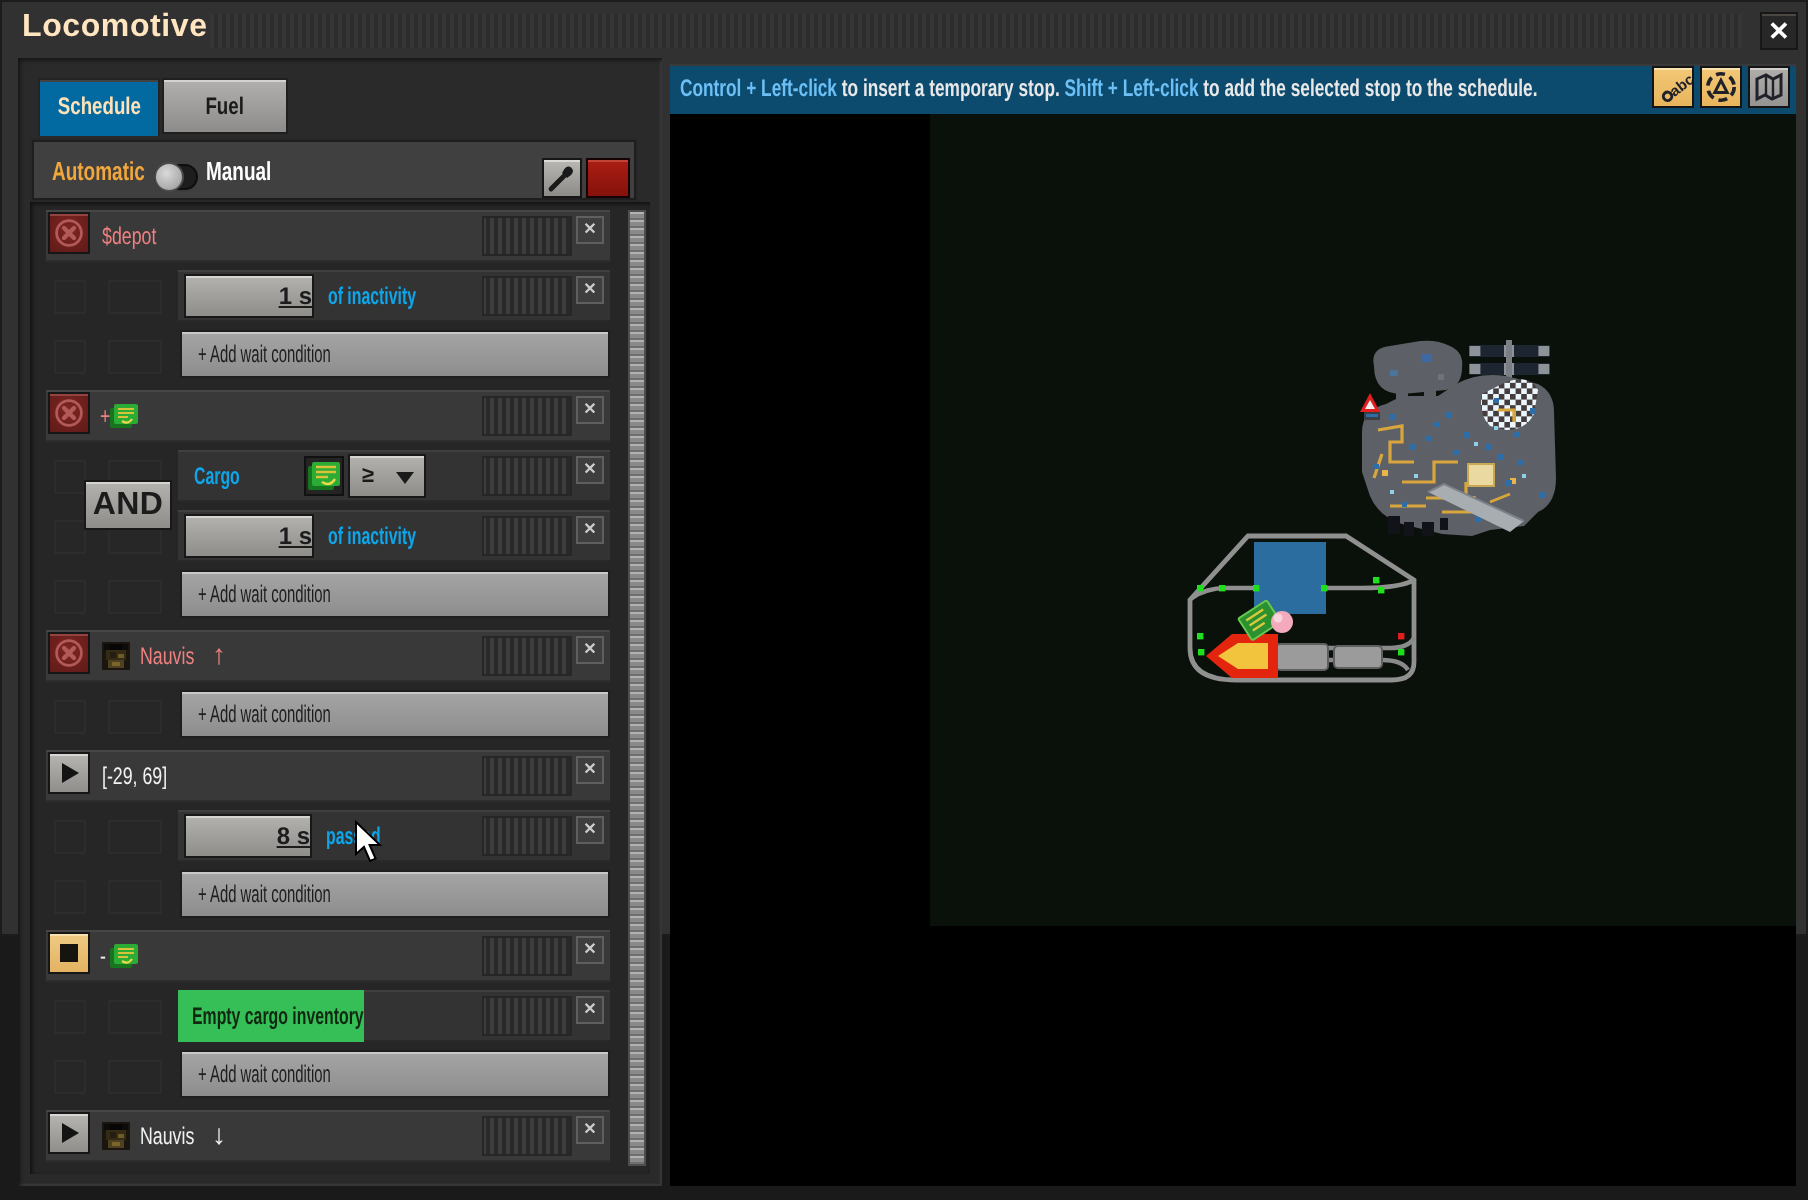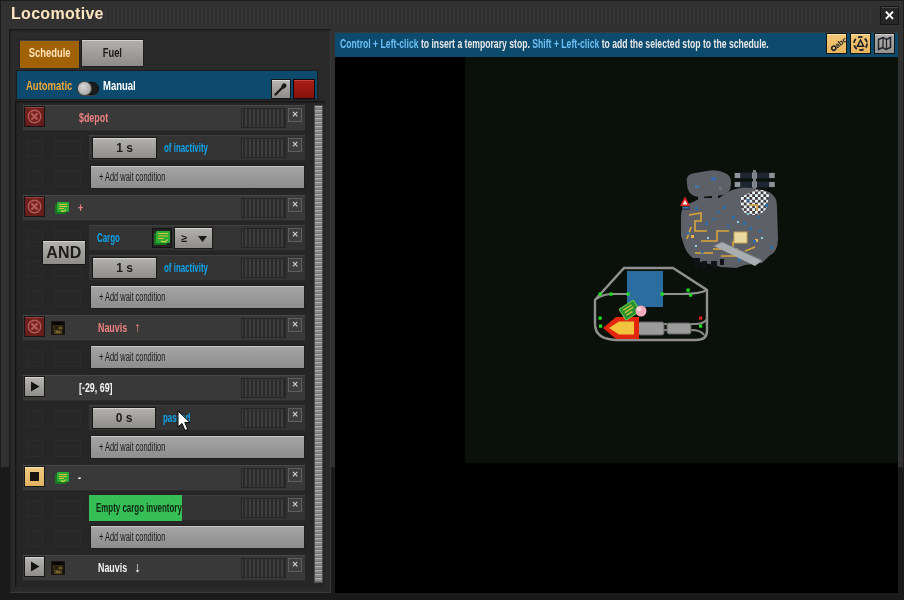--- a/index.html
+++ b/index.html
@@ -8,28 +8,28 @@
 .window { position:absolute; left:0; top:0; width:904px; height:468px; background:#313131; border:1px solid #1c1c1c; }
 .title { position:absolute; left:10px; top:4px; font-size:16px; font-weight:bold; color:#ffe6c0; letter-spacing:0.3px; }
 .dragbar { position:absolute; left:104px; top:6px; width:766px; height:17px;
   background:repeating-linear-gradient(90deg,#363636 0 2px,#2d2d2d 2px 4px); }
 .closebtn { position:absolute; left:879px; top:5px; width:19px; height:19px; background:#272727;
   border:1px solid #171717; box-shadow:inset 0 1px 0 #4b4844; color:#ffffff; font-size:13px; font-weight:bold;
   text-align:center; line-height:18px; }
 
 .lpanel { position:absolute; left:8px; top:28px; width:322px; height:564px; background:#2a2a2a;
   box-shadow:inset 1px 1px 2px #141414, inset -1px -1px 1px #3d3d3d; }
-.tab-active { position:absolute; left:10px; top:10px; width:61px; height:29px; background:#a16207;
+.tab-active { position:absolute; left:10px; top:10px; width:61px; height:29px; background:#0369a1;
   border:1px solid #242424; border-bottom:none; box-shadow:inset 0 1px 0 #424242;
   color:#ffe2b8; font-weight:bold; font-size:12px; text-align:center; line-height:27px; }
 .tab-active span, .tab-idle span { display:inline-block; transform:scaleX(0.78); transform-origin:50% 50%; }
 .tab-idle { position:absolute; left:72px; top:10px; width:63px; height:28px;
   background:linear-gradient(#b2b0ae,#8e8c8a); border:1px solid #1f1f1f;
   box-shadow:inset 0 1px 0 #d4d2d0; color:#1a1a1a; font-weight:bold; font-size:12px; text-align:center; line-height:26px; }
-.togglerow { position:absolute; left:6px; top:40px; width:304px; height:32px; background:#0c4a6e;
+.togglerow { position:absolute; left:6px; top:40px; width:304px; height:32px; background:#404040;
   border:1px solid #272727; box-shadow:0 0 0 1px #1e1e1e inset; }
 .lab-auto { position:absolute; left:10px; top:8px; color:#f1a73b; font-weight:bold; font-size:13px; white-space:nowrap; }
 .lab-man { position:absolute; left:87px; top:8px; color:#fefefe; font-weight:bold; font-size:13px; white-space:nowrap; }
 .lab-auto span, .lab-man span { display:inline-block; transform:scaleX(0.73); transform-origin:0 50%; }
 .pill { position:absolute; left:61px; top:12px; width:22px; height:13px; border-radius:7px; background:#1d1d1d;
   border:1px solid #0e0e0e; box-shadow:0 1px 0 #3d3d3d; }
 .knob { position:absolute; left:-1px; top:-2px; width:15px; height:15px; border-radius:50%;
   background:radial-gradient(circle at 40% 35%, #d9d9d9, #969696); border:1px solid #4a4a4a; }
 .picker { position:absolute; left:255px; top:9px; width:20px; height:20px;
   background:linear-gradient(#bab8b5,#8d8b88); border:1px solid #161616; box-shadow:inset 0 1px 0 #dcdad7; }
@@ -54,31 +54,31 @@
 .grip { position:absolute; top:3px; width:45px; height:20px;
   background:repeating-linear-gradient(90deg,#3e3d3e 0 2px,#2a292a 2px 4px); box-shadow:inset 0 0 0 1px #272627; }
 .srow .grip { left:218px; } .crow .grip { left:152px; }
 .xbtn { position:absolute; top:3px; width:14px; height:14px; background:#3e3e3e; border:1px solid #5f5f5f;
   color:#cccccc; font-size:8px; font-weight:bold; text-align:center; line-height:12px; }
 .srow .xbtn { left:265px; } .crow .xbtn { left:199px; }
 .icnbtn { position:absolute; left:1px; top:1px; width:21px; height:21px; border:1px solid #161616; }
 .icn-red { background:radial-gradient(circle at 50% 40%, #7e2522, #5f1b18); box-shadow:inset 0 1px 0 #934340; }
 .icn-play { background:linear-gradient(#b7b5b2,#908e8b); box-shadow:inset 0 1px 0 #d8d6d3; }
 .icn-gold { background:linear-gradient(#f0ca83,#e2b362); box-shadow:inset 0 1px 0 #f8e0ac; }
-.slabel { position:absolute; top:6px; font-size:12px; font-weight:bold; white-space:nowrap;margin-left:28px; }
+.slabel { position:absolute; top:6px; font-size:12px; font-weight:normal; white-space:nowrap; }
 .slabel span { display:inline-block; transform:scaleX(0.74); transform-origin:0 50%; }
 .red-t { color:#ee8080; } .white-t { color:#f2f2f2; }
 .gutterbox1 { position:absolute; left:12px; width:16px; height:17px; border:1px solid #2d2c2d; background:#282728; }
 .gutterbox2 { position:absolute; left:39px; width:27px; height:17px; border:1px solid #2d2c2d; background:#282728; }
 .andbtn { position:absolute; left:27px; top:139px; width:44px; height:25px;
   background:linear-gradient(#b4b2af,#8f8d8a); border:1px solid #181818; box-shadow:inset 0 1px 0 #d6d4d1;
   color:#1c1c1c; font-size:16px; font-weight:bold; text-align:center; line-height:23px; letter-spacing:0.2px; }
 .graybtn { position:absolute; top:2px; height:22px; background:linear-gradient(#b4b2af,#8f8d8a);
   border:1px solid #181818; box-shadow:inset 0 1px 0 #d6d4d1; color:#1c1c1c; font-size:12px; font-weight:bold;
-  text-align:center; }
+  text-align:right;text-decoration:underline; }
 .clab { position:absolute; top:6px; font-size:12px; font-weight:bold; color:#0ea5e9; white-space:nowrap; }
 .clab span { display:inline-block; transform:scaleX(0.66); transform-origin:0 50%; }
 .chip14 { position:absolute; width:14px; height:14px; top:6px; }
 
 .infobar { position:absolute; left:334px; top:31px; width:563px; height:25px; background:#0c4a6e;
   box-shadow:inset 0 1px 0 #3a393a; }
 .infotext { position:absolute; left:5px; top:5px; font-size:12px; font-weight:bold; color:#e8e8e8; white-space:nowrap;
   transform:scaleX(0.72); transform-origin:0 50%; }
 .blue { color:#6cc0f5; }
 .mapbtn { position:absolute; top:32px; width:21px; height:21px; border:1px solid #141414; }
@@ -233,21 +233,21 @@
             <svg width="19" height="19" viewBox="0 0 19 19" style="position:absolute;left:0;top:0">
 <polygon points="6,4.5 14.5,9.5 6,14.5" fill="#141414"></polygon>
 </svg>
           </div>
         <div class="slabel white-t" style="left:28px"><span>[-29, 69]</span></div>
         <div class="grip"></div>
           <div class="xbtn">✕</div>
       </div>
 
       <div class="crow" style="top:304px">
-        <div class="graybtn" style="left:3px;width:64px;line-height:20px">0 s</div>
+        <div class="graybtn" style="left:3px;width:64px;line-height:20px">8 s</div>
         <div class="clab" style="left:74px"><span>passed</span></div>
         <div class="grip"></div>
           <div class="xbtn">✕</div>
       </div>
 
       <div class="arow" style="top:334px"><span>+ Add wait condition</span></div>
 
       <div class="srow" style="top:364px">
         <div class="icnbtn icn-gold">
             <svg width="19" height="19" viewBox="0 0 19 19" style="position:absolute;left:0;top:0">

